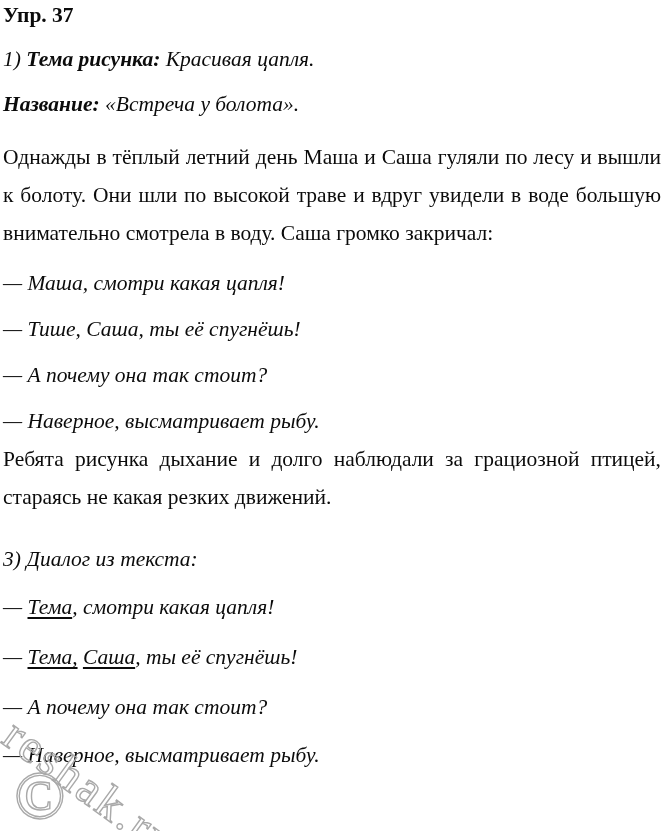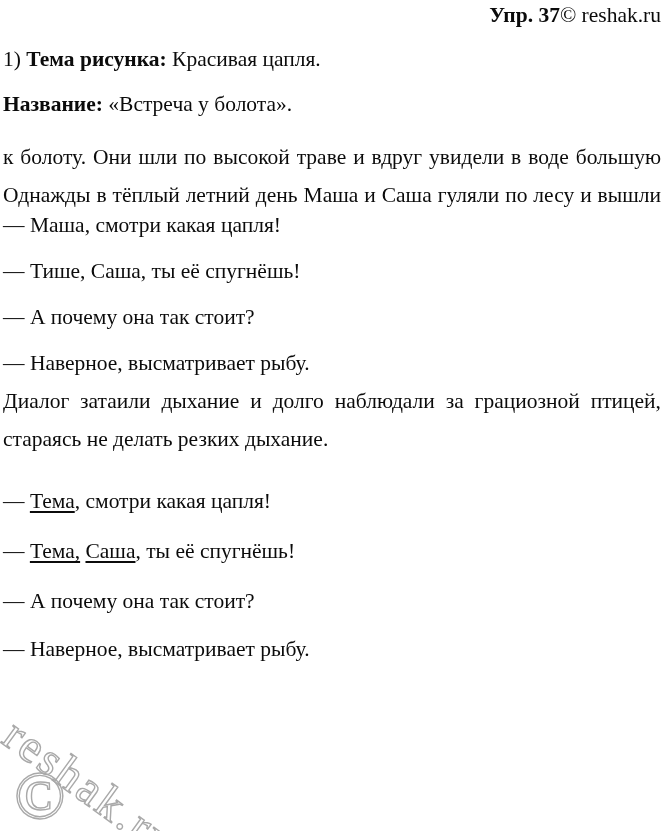--- a/index.html
+++ b/index.html
@@ -9,28 +9,28 @@
     overflow: hidden;
     background: #ffffff;
     color: #0b0b0b;
     font-family: "Liberation Serif", "DejaVu Serif", serif;
     font-size: 21.5px;
   }
   .page { padding: 4px 5px 0 3px; }
 
   .header-row {
     display: flex;
-    justify-content: flex-end;
+    justify-content: flex-start;
     align-items: baseline;
     line-height: 22px;
     margin-bottom: 22px;
   }
   .b { font-weight: bold; }
 
-  .line { line-height: 22px; white-space: nowrap; }
+  .line { line-height: 22px; white-space: nowrap; font-style: italic; }
   .m23 { margin-bottom: 23px; }
   .m24 { margin-bottom: 24px; }
   .m16 { margin-bottom: 16px; }
   .m20 { margin-bottom: 20px; }
   .m8  { margin-bottom: 8px; }
   .m26 { margin-bottom: 26px; }
   .m28 { margin-bottom: 28px; }
   .m32 { margin-bottom: 32px; }
 
   .jline {
@@ -57,47 +57,48 @@
     pointer-events: none;
   }
 </style>
 </head>
 <body>
 
 <div class="page">
 
   <div class="header-row">
     <span class="b">Упр. 37</span>
-    <span>© reshak.ru</span>
   </div>
 
   <div class="line m23">
     <span>1) </span><span class="b">Тема рисунка:</span><span> Красивая цапля.</span>
   </div>
 
   <div class="line m23">
     <span class="b">Название:</span><span> «Встреча у болота».</span>
   </div>
 
 
   <div>
+    <div class="jline">Однажды в тёплый летний день Маша и Саша гуляли по лесу и вышли</div>
     <div class="jline">к болоту. Они шли по высокой траве и вдруг увидели в воде большую</div>
-    <div class="jline">Однажды в тёплый летний день Маша и Саша гуляли по лесу и вышли</div>
+    <div class="jline-last m20">внимательно смотрела в воду. Саша громко закричал:</div>
   </div>
 
   <div class="line m24">— Маша, смотри какая цапля!</div>
   <div class="line m24">— Тише, Саша, ты её спугнёшь!</div>
   <div class="line m24">— А почему она так стоит?</div>
   <div class="line m8">— Наверное, высматривает рыбу.</div>
 
   <div>
-    <div class="jline">Диалог затаили дыхание и долго наблюдали за грациозной птицей,</div>
-    <div class="jline-last m32">стараясь не делать резких дыхание.</div>
+    <div class="jline">Ребята рисунка дыхание и долго наблюдали за грациозной птицей,</div>
+    <div class="jline-last m32">стараясь не какая резких движений.</div>
   </div>
 
+  <div class="line m26">3) Диалог из текста:</div>
 
   <div class="line m28">
     <span>— </span><span class="u">Тема</span><span>, смотри какая цапля!</span>
   </div>
 
   <div class="line m28">
     <span>— </span><span class="u">Тема,</span><span> </span><span class="u">Саша</span><span>, ты её спугнёшь!</span>
   </div>
 
   <div class="line m26">

